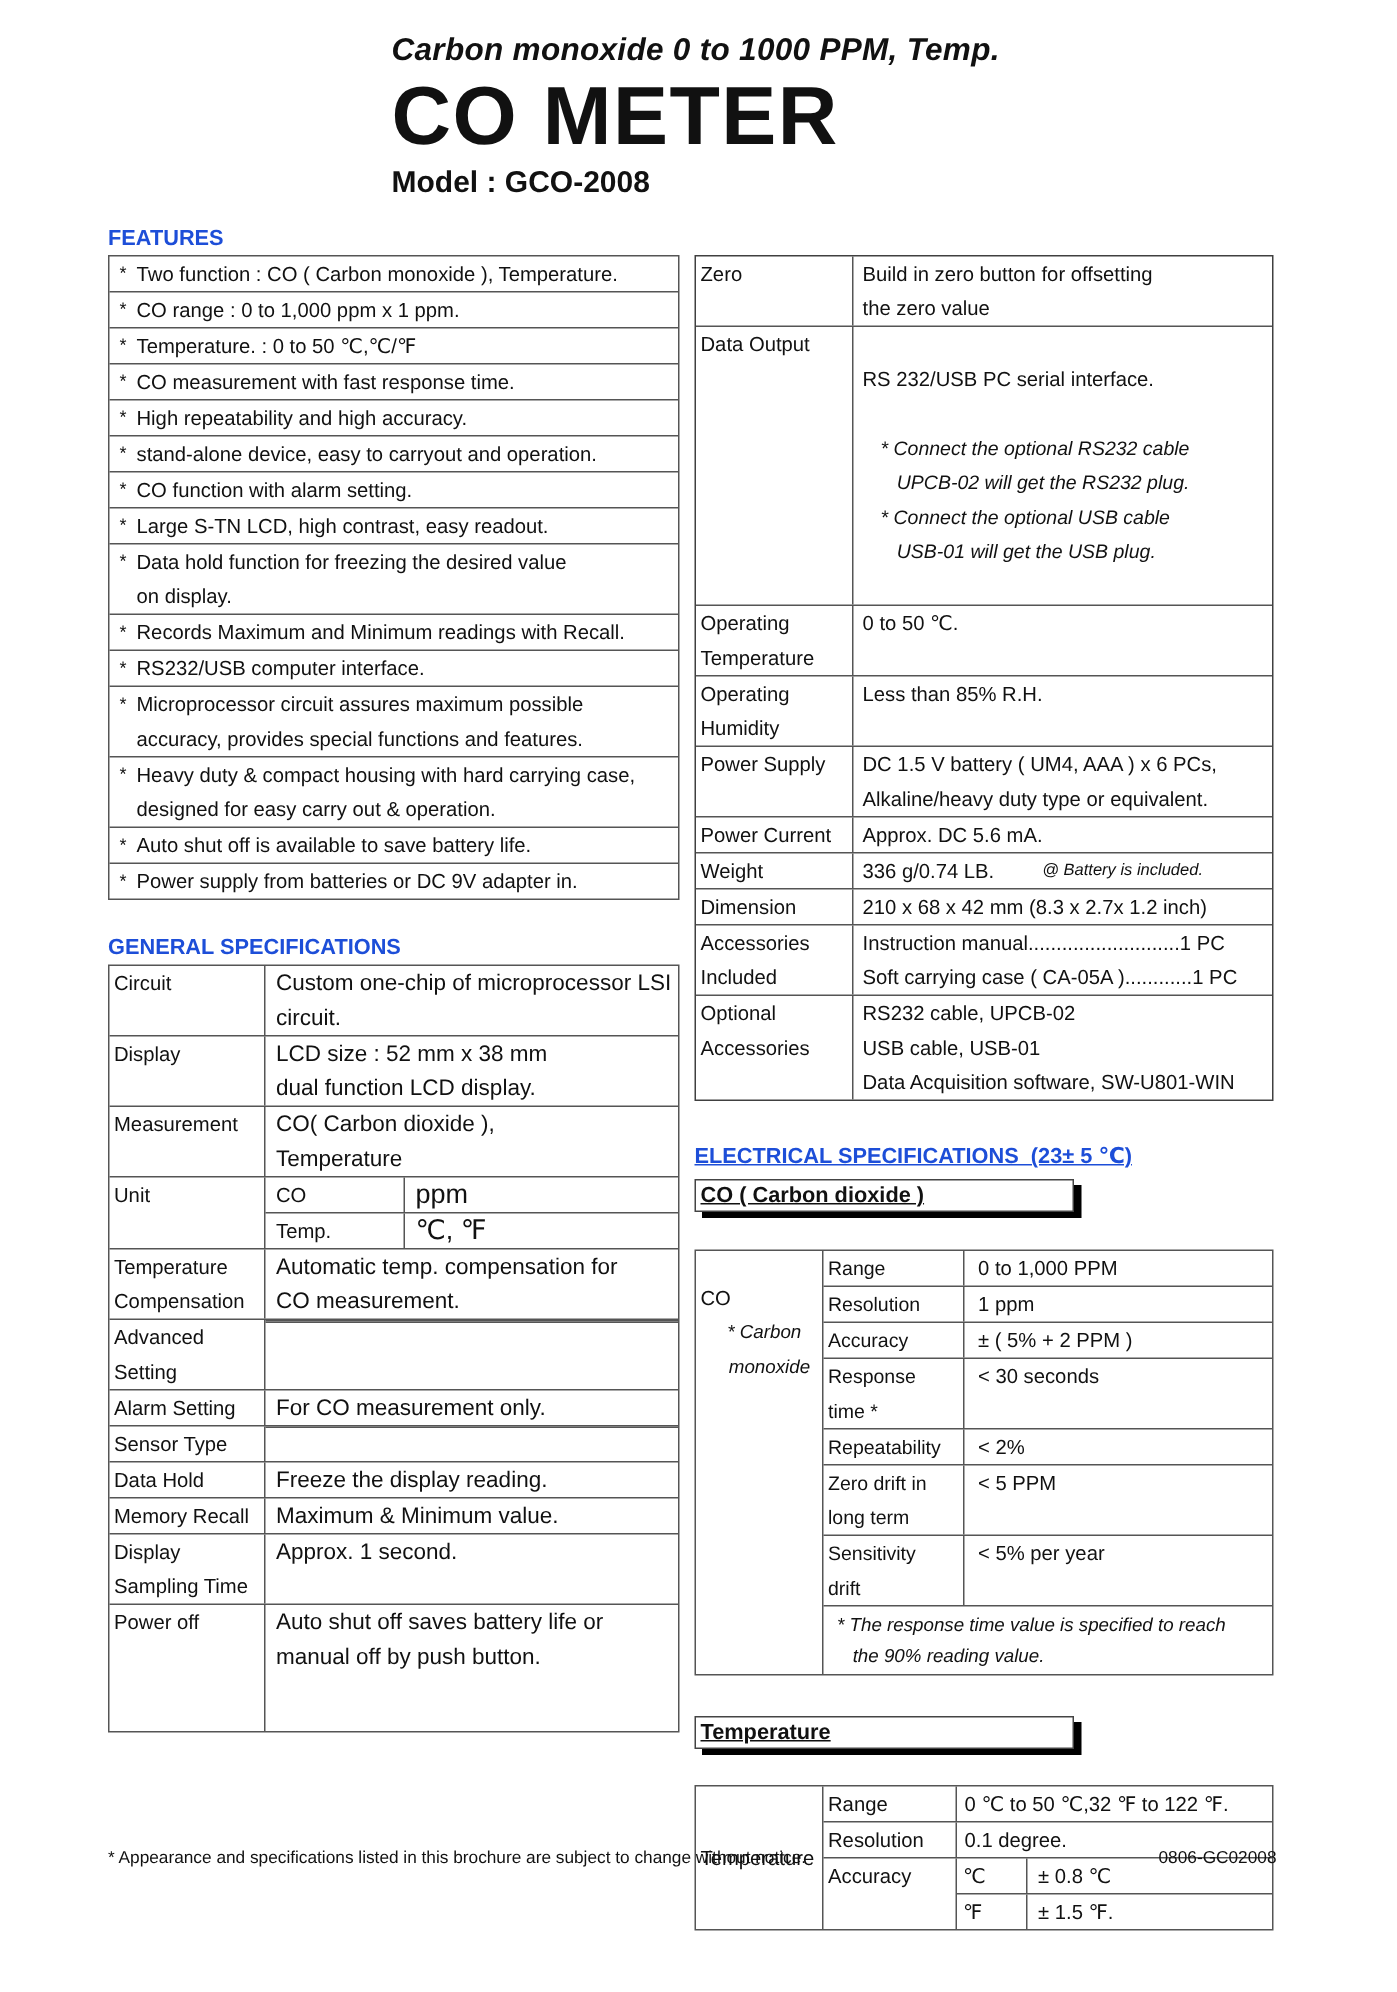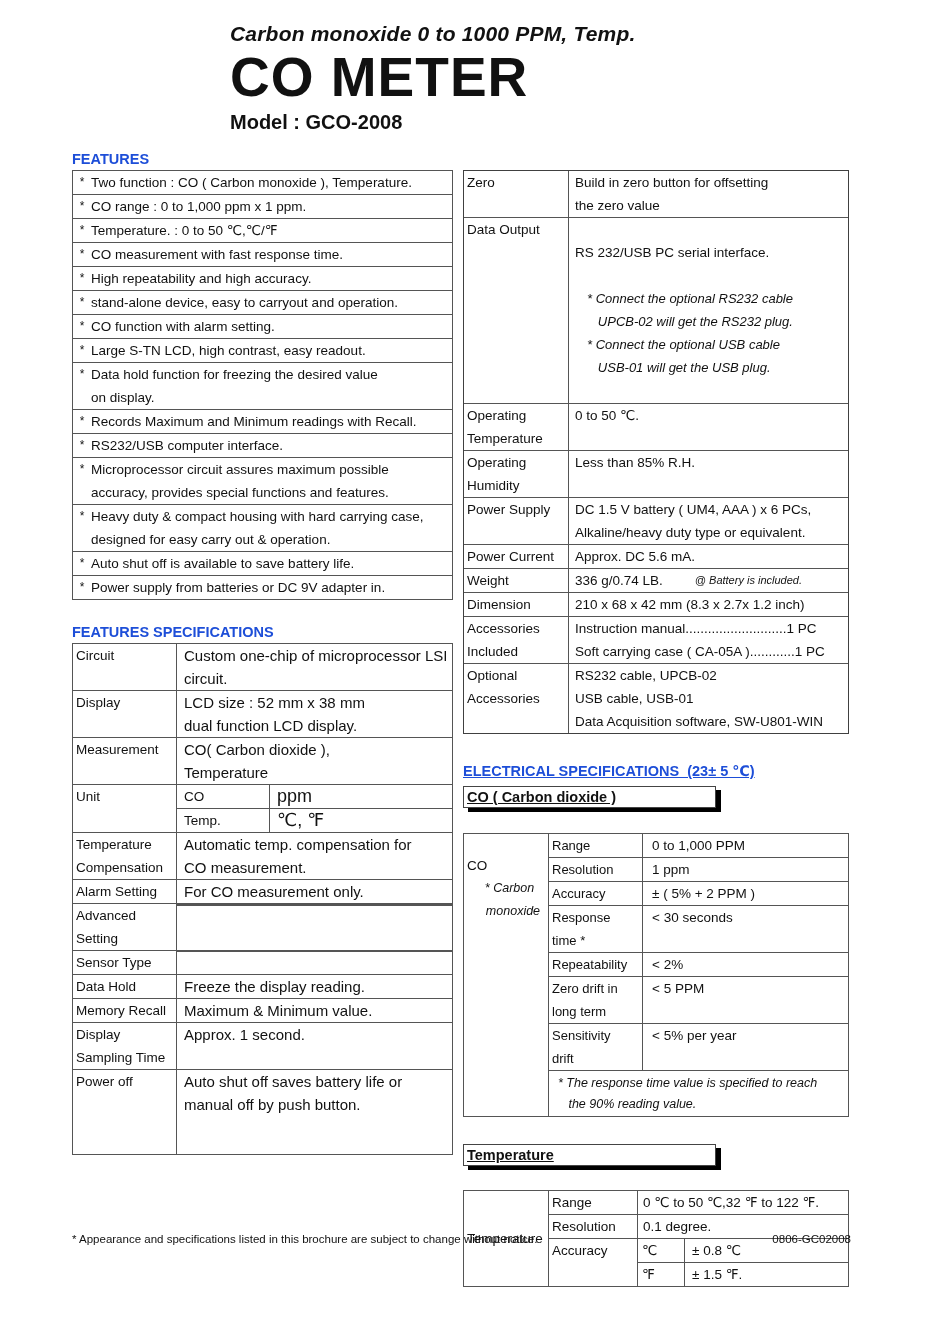--- a/index.html
+++ b/index.html
@@ -2,21 +2,21 @@
 <html><head>
 <meta charset="utf-8">
 <style>
   html,body { margin:0; padding:0; background:#fff; }
   .page {
     position:relative; width:931px; height:1328px; background:#ffffff;
     font-family:"Liberation Sans","DejaVu Sans",sans-serif; color:#111;
     overflow:hidden;
   }
   
-  .header { position:absolute; left:230px; top:22px; }
+  .header { position:absolute; left:261px; top:22px; }
   .doc-subtitle { font-size:21px; font-weight:bold; font-style:italic; letter-spacing:0.2px; }
   .doc-title { font-size:55px; font-weight:bold; line-height:58px; letter-spacing:1px; margin-top:2px; }
   .doc-model { font-size:20px; font-weight:bold; margin-top:5px; }
 
   .section-heading { font-size:14.5px; font-weight:bold; color:#1d4ed8; }
 
   
   .left-col { position:absolute; left:72px; top:151px; width:381px; }
   .features-table { border:1px solid #555; margin-top:3px; }
   .feature-row { display:flex; border-bottom:1px solid #555; font-size:13.5px; line-height:23px; }
@@ -163,21 +163,21 @@
         <div class="feature-row">
         <span class="bullet">*</span>
         <span class="feature-text">Auto shut off is available to save battery life.</span>
       </div>
         <div class="feature-row">
         <span class="bullet">*</span>
         <span class="feature-text">Power supply from batteries or DC 9V adapter in.</span>
       </div>
       </div>
 
-    <div class="section-heading general-heading">FEATURES SPECIFICATIONS</div>
+    <div class="section-heading general-heading">GENERAL SPECIFICATIONS</div>
     <div class="spec2-table">
       <div class="g-row">
         <div class="g-label">Circuit</div>
         <div class="g-value">Custom one-chip of microprocessor LSI
 circuit.</div>
       </div>
       <div class="g-row">
         <div class="g-label">Display</div>
         <div class="g-value">LCD size : 52 mm x 38 mm
 dual function LCD display.</div>
@@ -201,32 +201,32 @@
           </div>
           </div>
       </div>
       <div class="g-row">
         <div class="g-label">Temperature
 Compensation</div>
         <div class="g-value">Automatic temp. compensation for
 CO measurement.</div>
       </div>
       <div class="g-row">
-        <div class="g-label">Alarm Setting</div>
-        <div class="g-value">For CO measurement only.</div>
-      </div>
-      <div class="g-row">
         <div class="g-label">Advanced
 Setting</div>
         <div class="g-sub">
 
         <div class="g-subline"></div>
             <div class="g-subline"></div>
             <div class="g-subline"></div>
           </div>
+      </div>
+      <div class="g-row">
+        <div class="g-label">Alarm Setting</div>
+        <div class="g-value">For CO measurement only.</div>
       </div>
       <div class="g-row">
         <div class="g-label">Sensor Type</div>
         <div class="g-sub">
 
         <div class="g-subline"></div>
             <div class="g-subline"></div>
           </div>
       </div>
       <div class="g-row">

